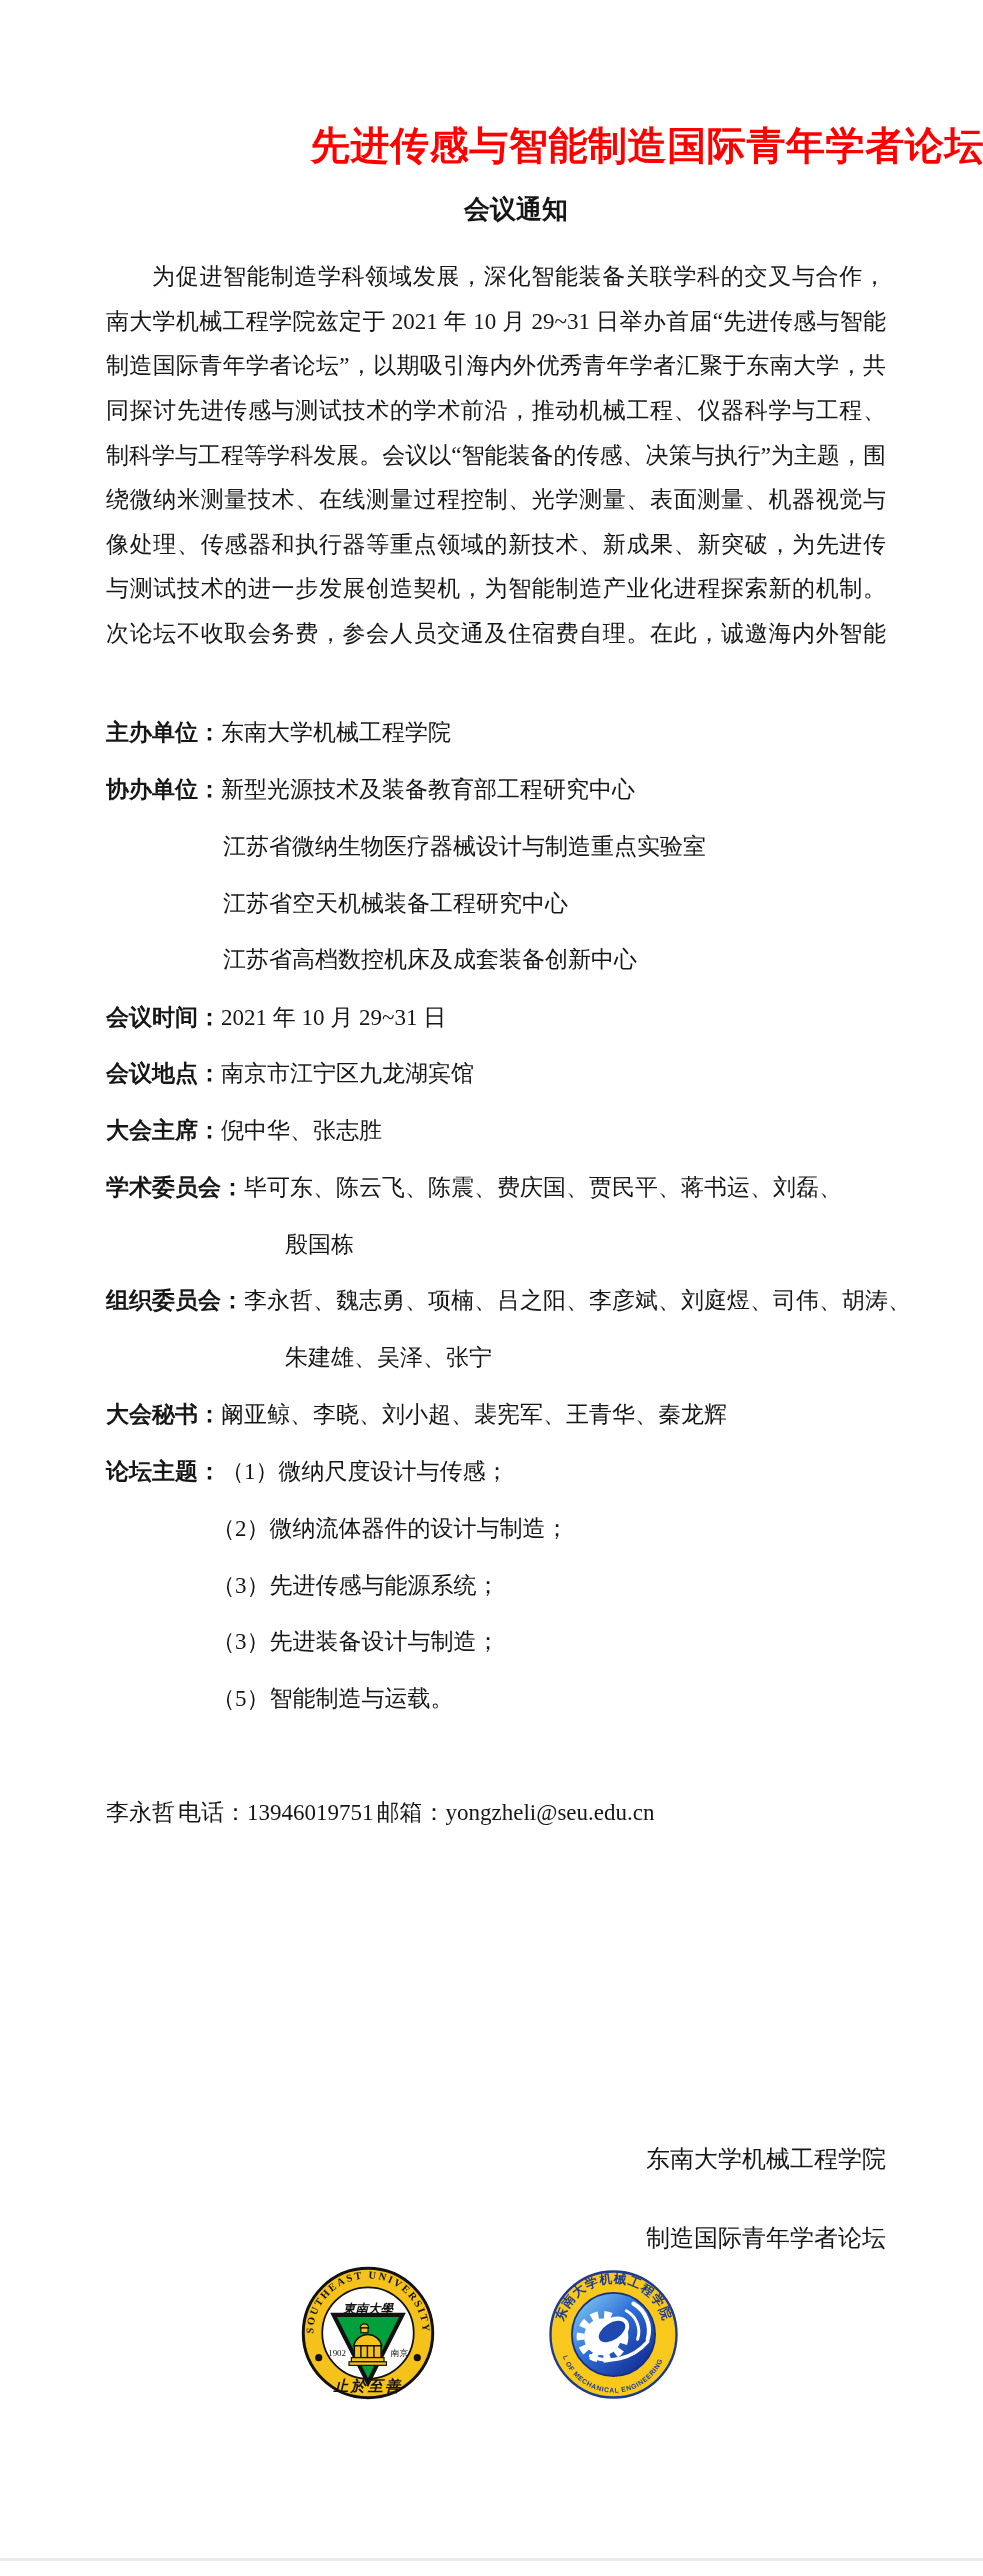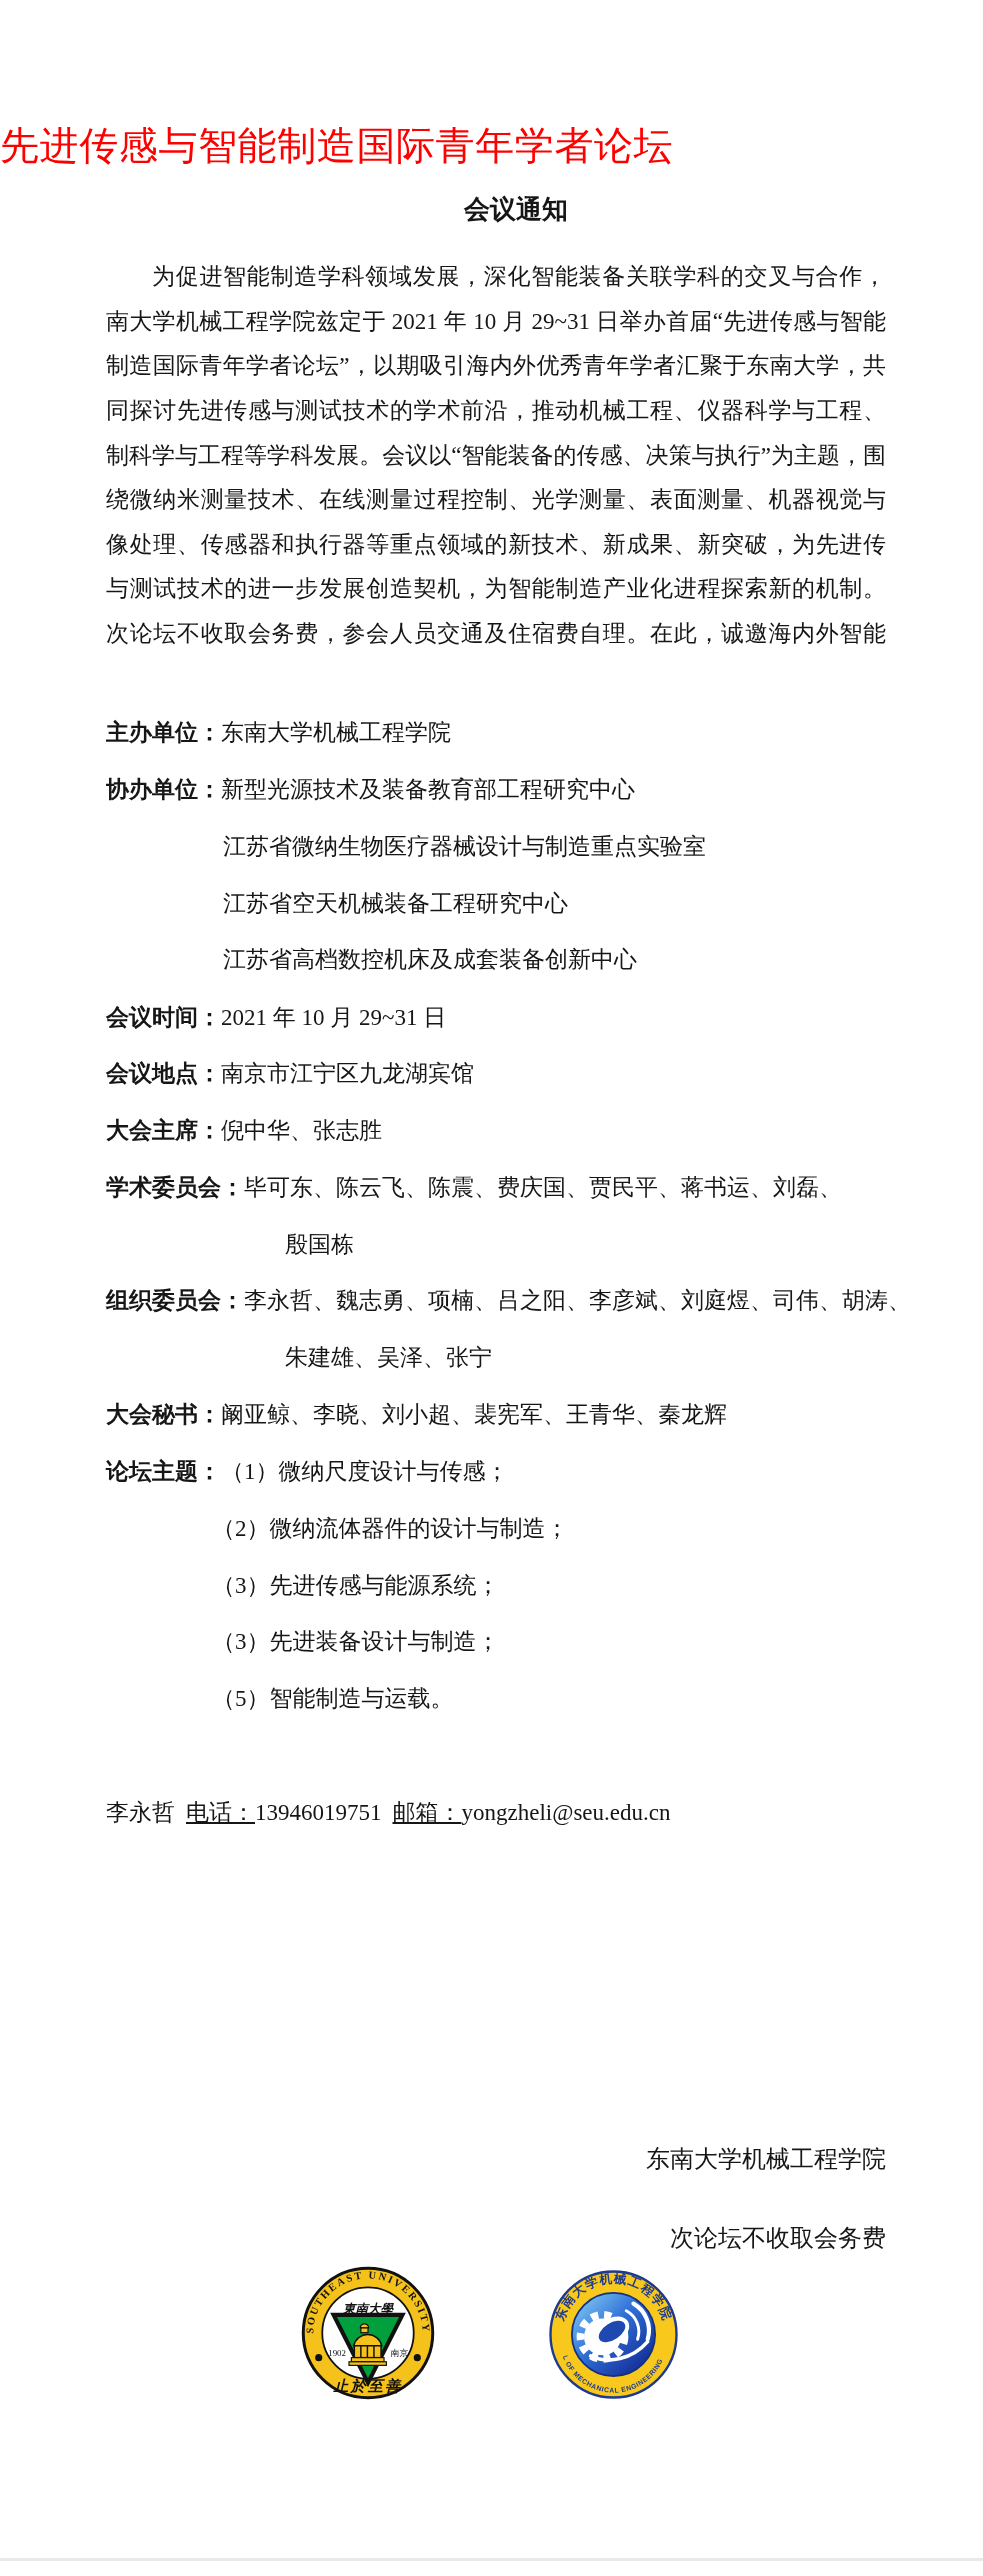--- a/index.html
+++ b/index.html
@@ -6,22 +6,22 @@
   #page{
     position:relative;
     width:984px;height:2576px;
     background:#ffffff;
     font-family:"Liberation Serif","DejaVu Serif",serif;
     color:#161616;
     overflow:hidden;
   }
   .doc-title{
     position:absolute;left:0;right:0;top:123px;
-    text-align:left;
-    font-size:39px;line-height:45px;font-weight:400;
+    text-align:right;
+    font-size:39px;line-height:45px;font-weight:700;
     letter-spacing:0.6px;white-space:nowrap;
   }
   .notice-heading{
     position:absolute;left:464px;top:197px;
     font-size:26px;line-height:26px;font-weight:700;white-space:nowrap;
   }
   .line{
     position:absolute;
     font-size:23px;line-height:26px;
     white-space:nowrap;
@@ -31,21 +31,21 @@
     text-align:justify;text-align-last:justify;
     white-space:normal;overflow:hidden;height:27px;
   }
   .jline.indent{padding-left:46px;width:734px;}
   .jline.last{text-align-last:left;}
   .row{left:106px;width:845px;}
   .b{font-weight:700;}
   .cont-co{left:223px;}
   .cont-committee{left:245px;margin-left:40px;}
   .cont-theme{left:212px;}
-  .gap{margin-left:11px;text-decoration:underline;}
+  .gap{margin-left:3px;}
   .sig{
     position:absolute;right:98px;
     font-size:24px;line-height:27px;text-align:right;white-space:nowrap;
   }
   .logo{position:absolute;}
   .page-edge{
     position:absolute;left:0;top:2558px;width:984px;height:3px;
     background:#e9e9e9;
   }
 </style>
@@ -112,21 +112,21 @@
   <div class="line cont-theme" style="top:1573px">（3）先进传感与能源系统；</div>
   <div class="line cont-theme" style="top:1629px">（3）先进装备设计与制造；</div>
   <div class="line cont-theme" style="top:1686px">（5）智能制造与运载。</div>
 
 
   <div class="line row" style="top:1800px">
     <span>李永哲</span><span class="gap">电话：</span><span>13946019751</span><span class="gap">邮箱：</span><span>yongzheli@seu.edu.cn</span>
   </div>
 
   <div class="sig" style="top:2146px">东南大学机械工程学院</div>
-  <div class="sig" style="top:2225px">次论坛不收取会务费</div>
+  <div class="sig" style="top:2225px">制造国际青年学者论坛</div>
 
   <div class="logo" style="left:300px;top:2265px;width:136px;height:136px;">
     <svg width="136" height="136" viewBox="0 0 228 229">
       <circle cx="114" cy="114.5" r="109" fill="#F5C21B" stroke="#111111" stroke-width="5"></circle>
       <circle cx="114" cy="114.5" r="77" fill="#ffffff" stroke="#111111" stroke-width="3"></circle>
       <path id="seuArc" d="M 38.6 167.3 A 92 92 0 1 1 189.4 167.3" fill="none"></path>
       <text font-size="17.5" font-weight="bold" fill="#111111" letter-spacing="3.5" font-family="Liberation Serif, DejaVu Serif, serif">
         <textPath href="#seuArc" startOffset="50%" text-anchor="middle">SOUTHEAST UNIVERSITY</textPath>
       </text>
       <circle cx="31" cy="156" r="6" fill="#111111"></circle>

